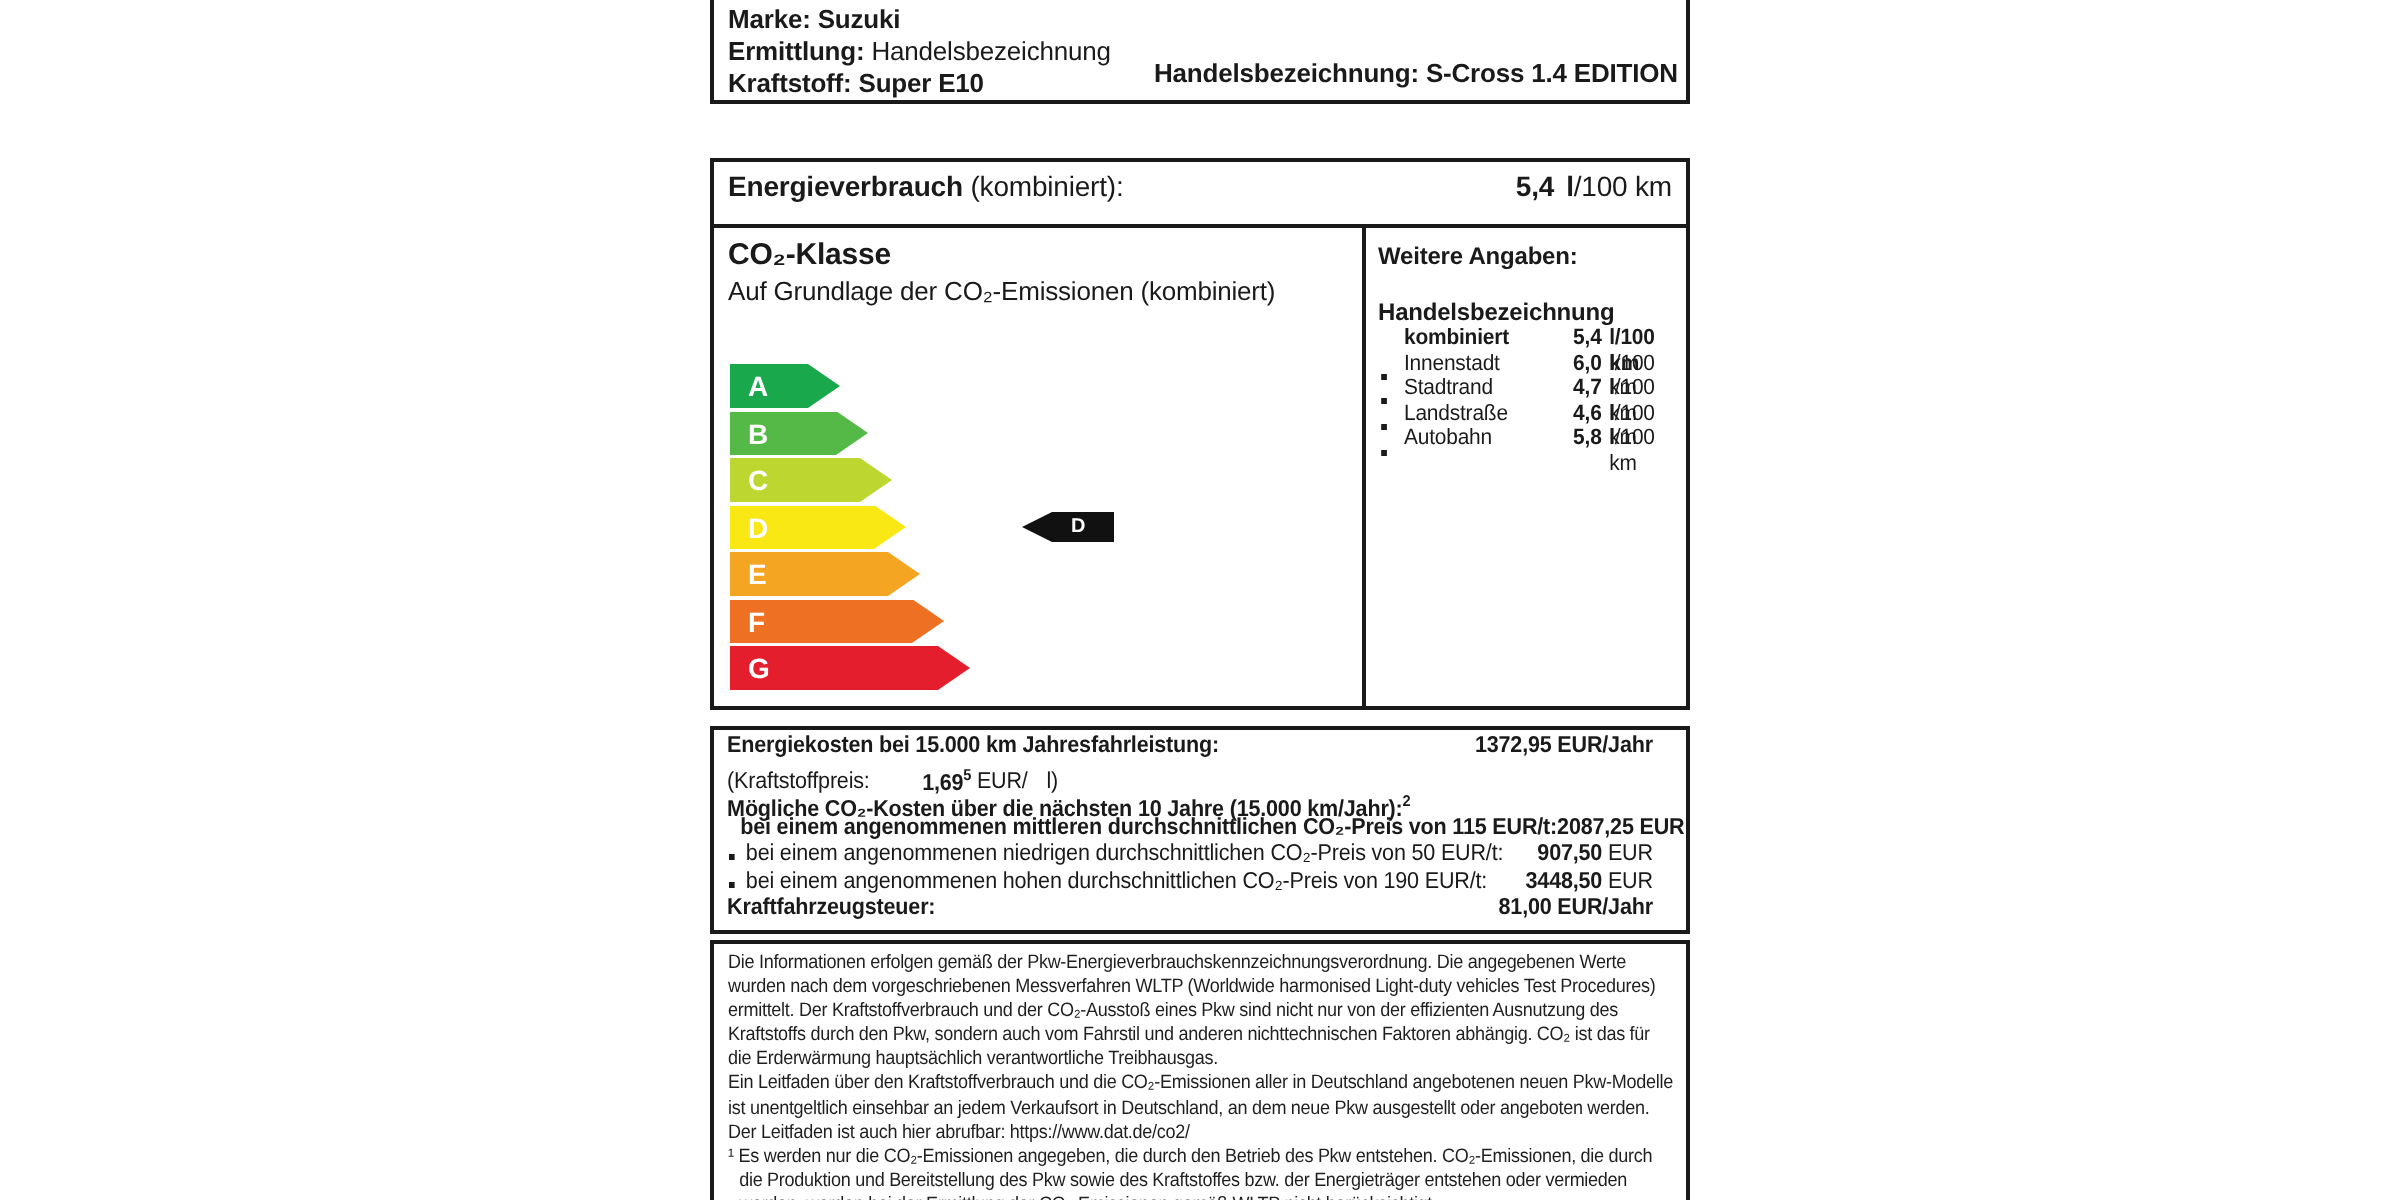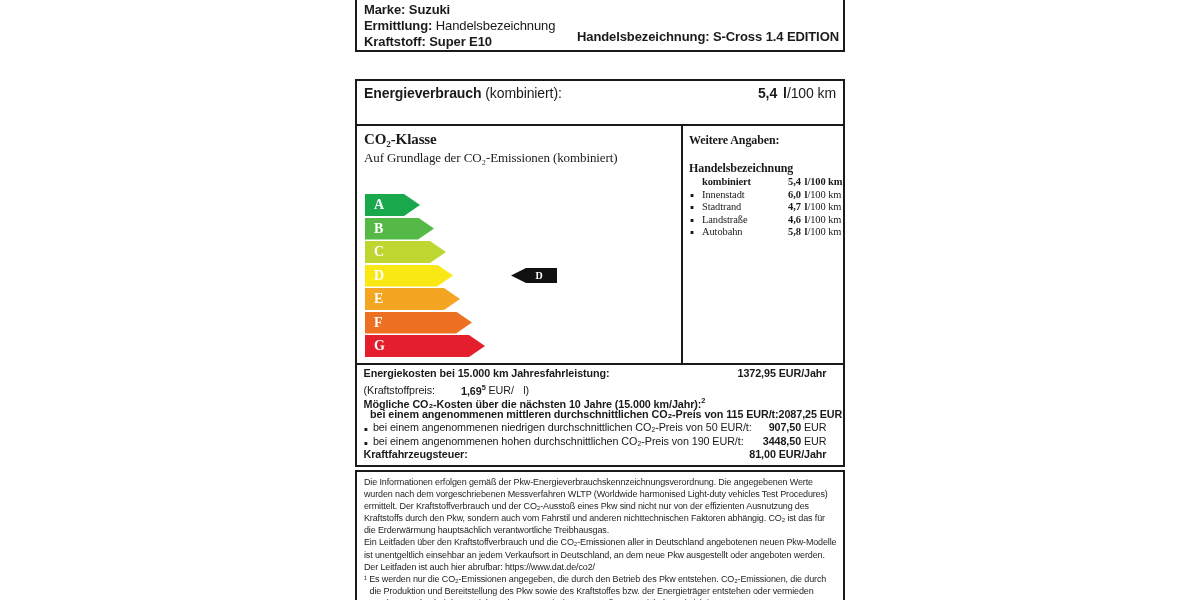--- a/index.html
+++ b/index.html
@@ -20,21 +20,21 @@
   .b{font-weight:bold;}
 
   
   .box-energy{top:60px;height:43px;padding:2px 0;margin-top:19px;}
   .en-row{display:flex;align-items:center;height:20px;padding:0 7px;font-size:14px;}
   .en-right{margin-left:auto;display:flex;align-items:baseline;}
   .en-val{font-weight:bold;}
   .gap6{margin-left:6px;}
 
   
-  .box-co2{top:124px;height:239px;font-family:Liberation Serif, serif;}
+  .box-co2{top:112px;height:239px;}
   .co2-left{position:absolute;left:0;top:0;bottom:0;width:324px;}
   .co2-title{position:absolute;left:7px;top:5px;font-size:15px;font-weight:bold;}
   .co2-sub{position:absolute;left:7px;top:24px;font-size:13px;}
   .co2-divider{position:absolute;left:324px;top:0;bottom:0;width:2px;background:#1a1a1a;}
   .arrows{position:absolute;left:8px;top:68px;width:300px;}
   .class-arrow{position:relative;height:22px;margin-bottom:1.5px;color:#fff;font-weight:bold;font-size:14px;line-height:22px;padding-left:9px;box-sizing:border-box;
     clip-path:polygon(0 0,calc(100% - 16px) 0,100% 50%,calc(100% - 16px) 100%,0 100%);}
   .indicator{position:absolute;left:146px;top:74px;width:46px;height:15px;background:#111;color:#fff;
     font-size:10px;font-weight:bold;line-height:15px;text-align:center;padding-left:10px;box-sizing:border-box;
     clip-path:polygon(0 50%,15px 0,100% 0,100% 100%,15px 100%);}

